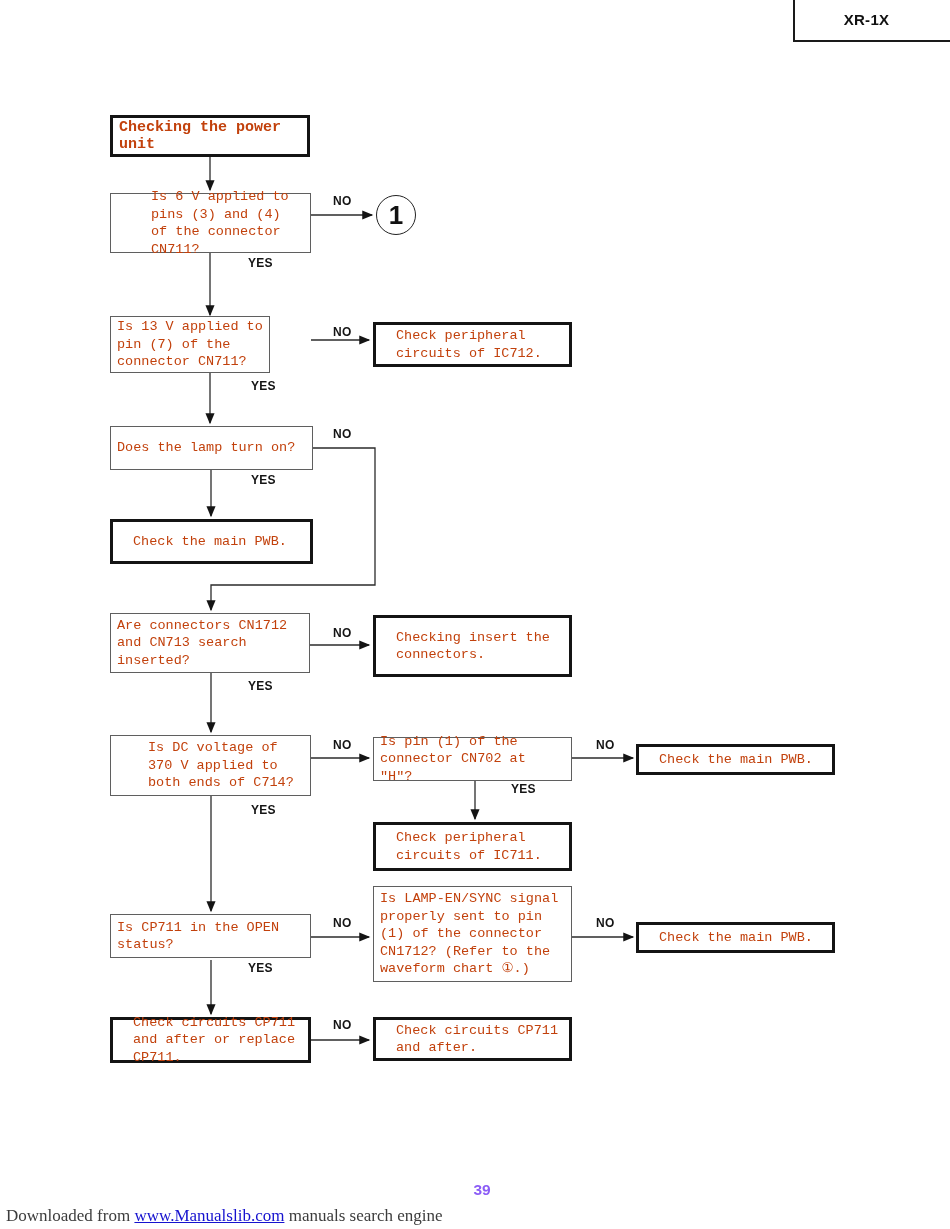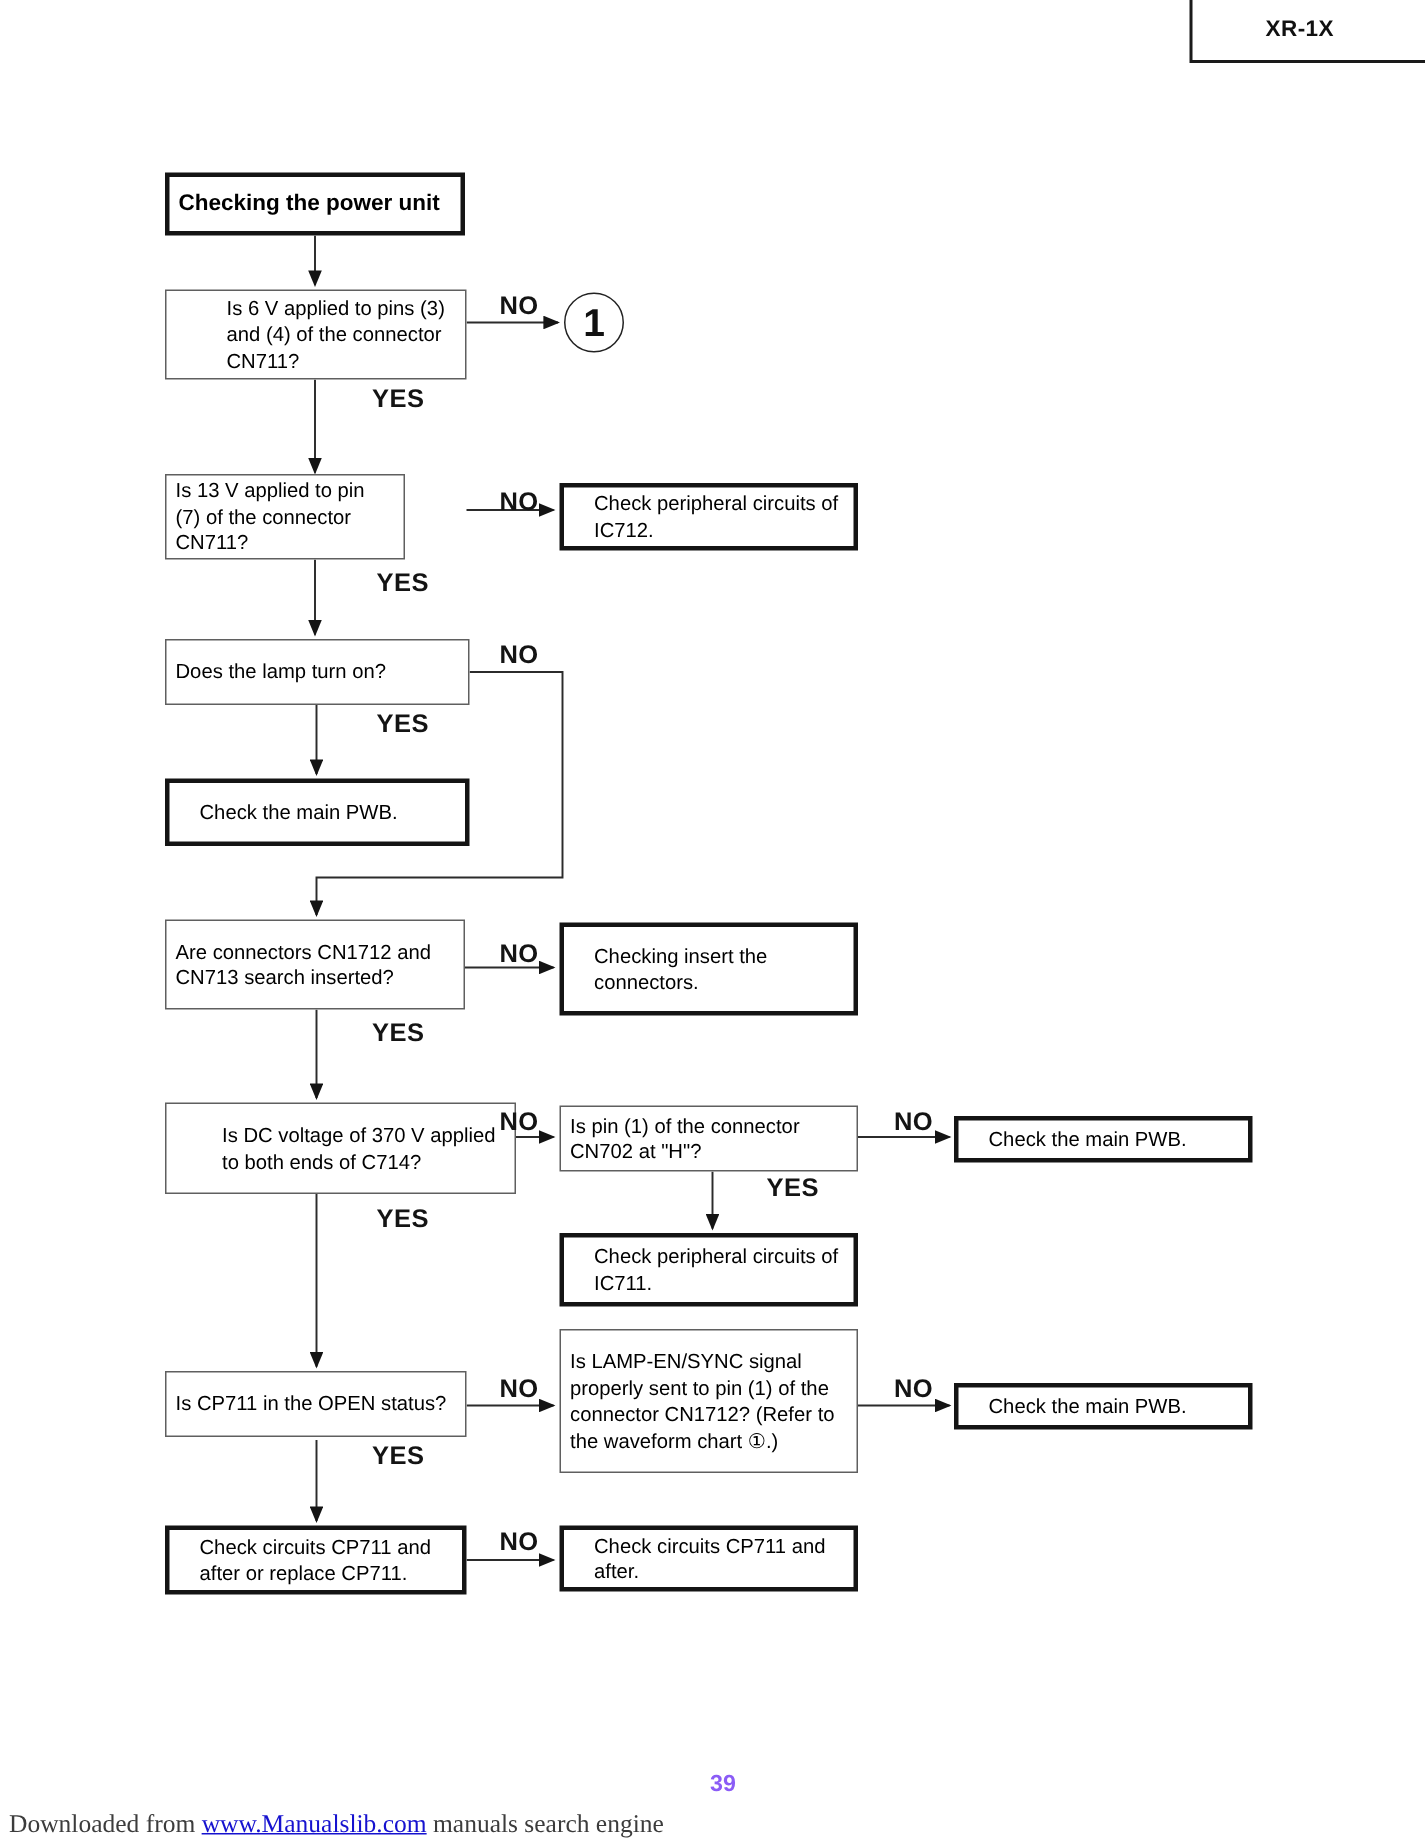--- a/index.html
+++ b/index.html
@@ -2,28 +2,28 @@
 <html><head>
 <meta charset="utf-8">
 <style>
   html,body{margin:0;padding:0;}
   body{
     width:950px;height:1229px;position:relative;background:#ffffff;
     font-family:"Liberation Sans",sans-serif;color:#111;overflow:hidden;
   }
   .box{
     position:absolute;background:#fff;box-sizing:border-box;
-    font-size:13.5px;line-height:17.5px;color:#000000;
-    display:flex;align-items:center;padding:3px 6px;
+    font-size:13.5px;line-height:17.5px;color:#c2410c;
+    display:flex;align-items:center;padding:3px 6px;font-family:Liberation Mono, monospace;
   }
   .q{border:1px solid #5f5f5f;}
   .a{border:3px solid #141414;padding-left:20px;}
   .t{border:3px solid #141414;font-weight:bold;font-size:15px;}
   .lbl{
-    position:absolute;font-weight:bold;font-size:17px;color:#141414;
+    position:absolute;font-weight:bold;font-size:12px;color:#141414;
     letter-spacing:0.3px;white-space:nowrap;padding-left:15px;
   }
   #connector-circle{
     position:absolute;left:376px;top:195px;width:40px;height:40px;
     border:1.6px solid #222;border-radius:50%;background:#fff;
     display:flex;align-items:center;justify-content:center;
     font-weight:bold;font-size:26px;color:#111;box-sizing:border-box;
   }
   #model-box{
     position:absolute;left:793px;top:-4px;width:165px;height:46px;
@@ -105,21 +105,21 @@
 <div class="box a" style="left:373px;top:322px;width:199px;height:45px;">Check peripheral circuits of IC712.</div>
 
 <div class="box q" style="left:110px;top:426px;width:203px;height:44px;">Does the lamp turn on?</div>
 
 <div class="box a" style="left:110px;top:519px;width:203px;height:45px;">Check the main PWB.</div>
 
 <div class="box q" style="left:110px;top:613px;width:200px;height:60px;">Are connectors CN1712 and CN713 search inserted?</div>
 
 <div class="box a" style="left:373px;top:615px;width:199px;height:62px;">Checking insert the connectors.</div>
 
-<div class="box q" style="left:110px;top:735px;width:234px;height:61px;padding-left:37px;">Is DC voltage of 370 V applied to both ends of C714?</div>
+<div class="box q" style="left:110px;top:735px;width:201px;height:61px;padding-left:37px;">Is DC voltage of 370 V applied to both ends of C714?</div>
 
 <div class="box q" style="left:373px;top:737px;width:199px;height:44px;">Is pin (1) of the connector CN702 at "H"?</div>
 
 <div class="box a" style="left:636px;top:744px;width:199px;height:31px;">Check the main PWB.</div>
 
 <div class="box a" style="left:373px;top:822px;width:199px;height:49px;">Check peripheral circuits of IC711.</div>
 
 <div class="box q" style="left:110px;top:914px;width:201px;height:44px;">Is CP711 in the OPEN status?</div>
 
 <div class="box q" style="left:373px;top:886px;width:199px;height:96px;">Is LAMP-EN/SYNC signal properly sent to pin (1) of the connector CN1712? (Refer to the waveform chart ①.)</div>

